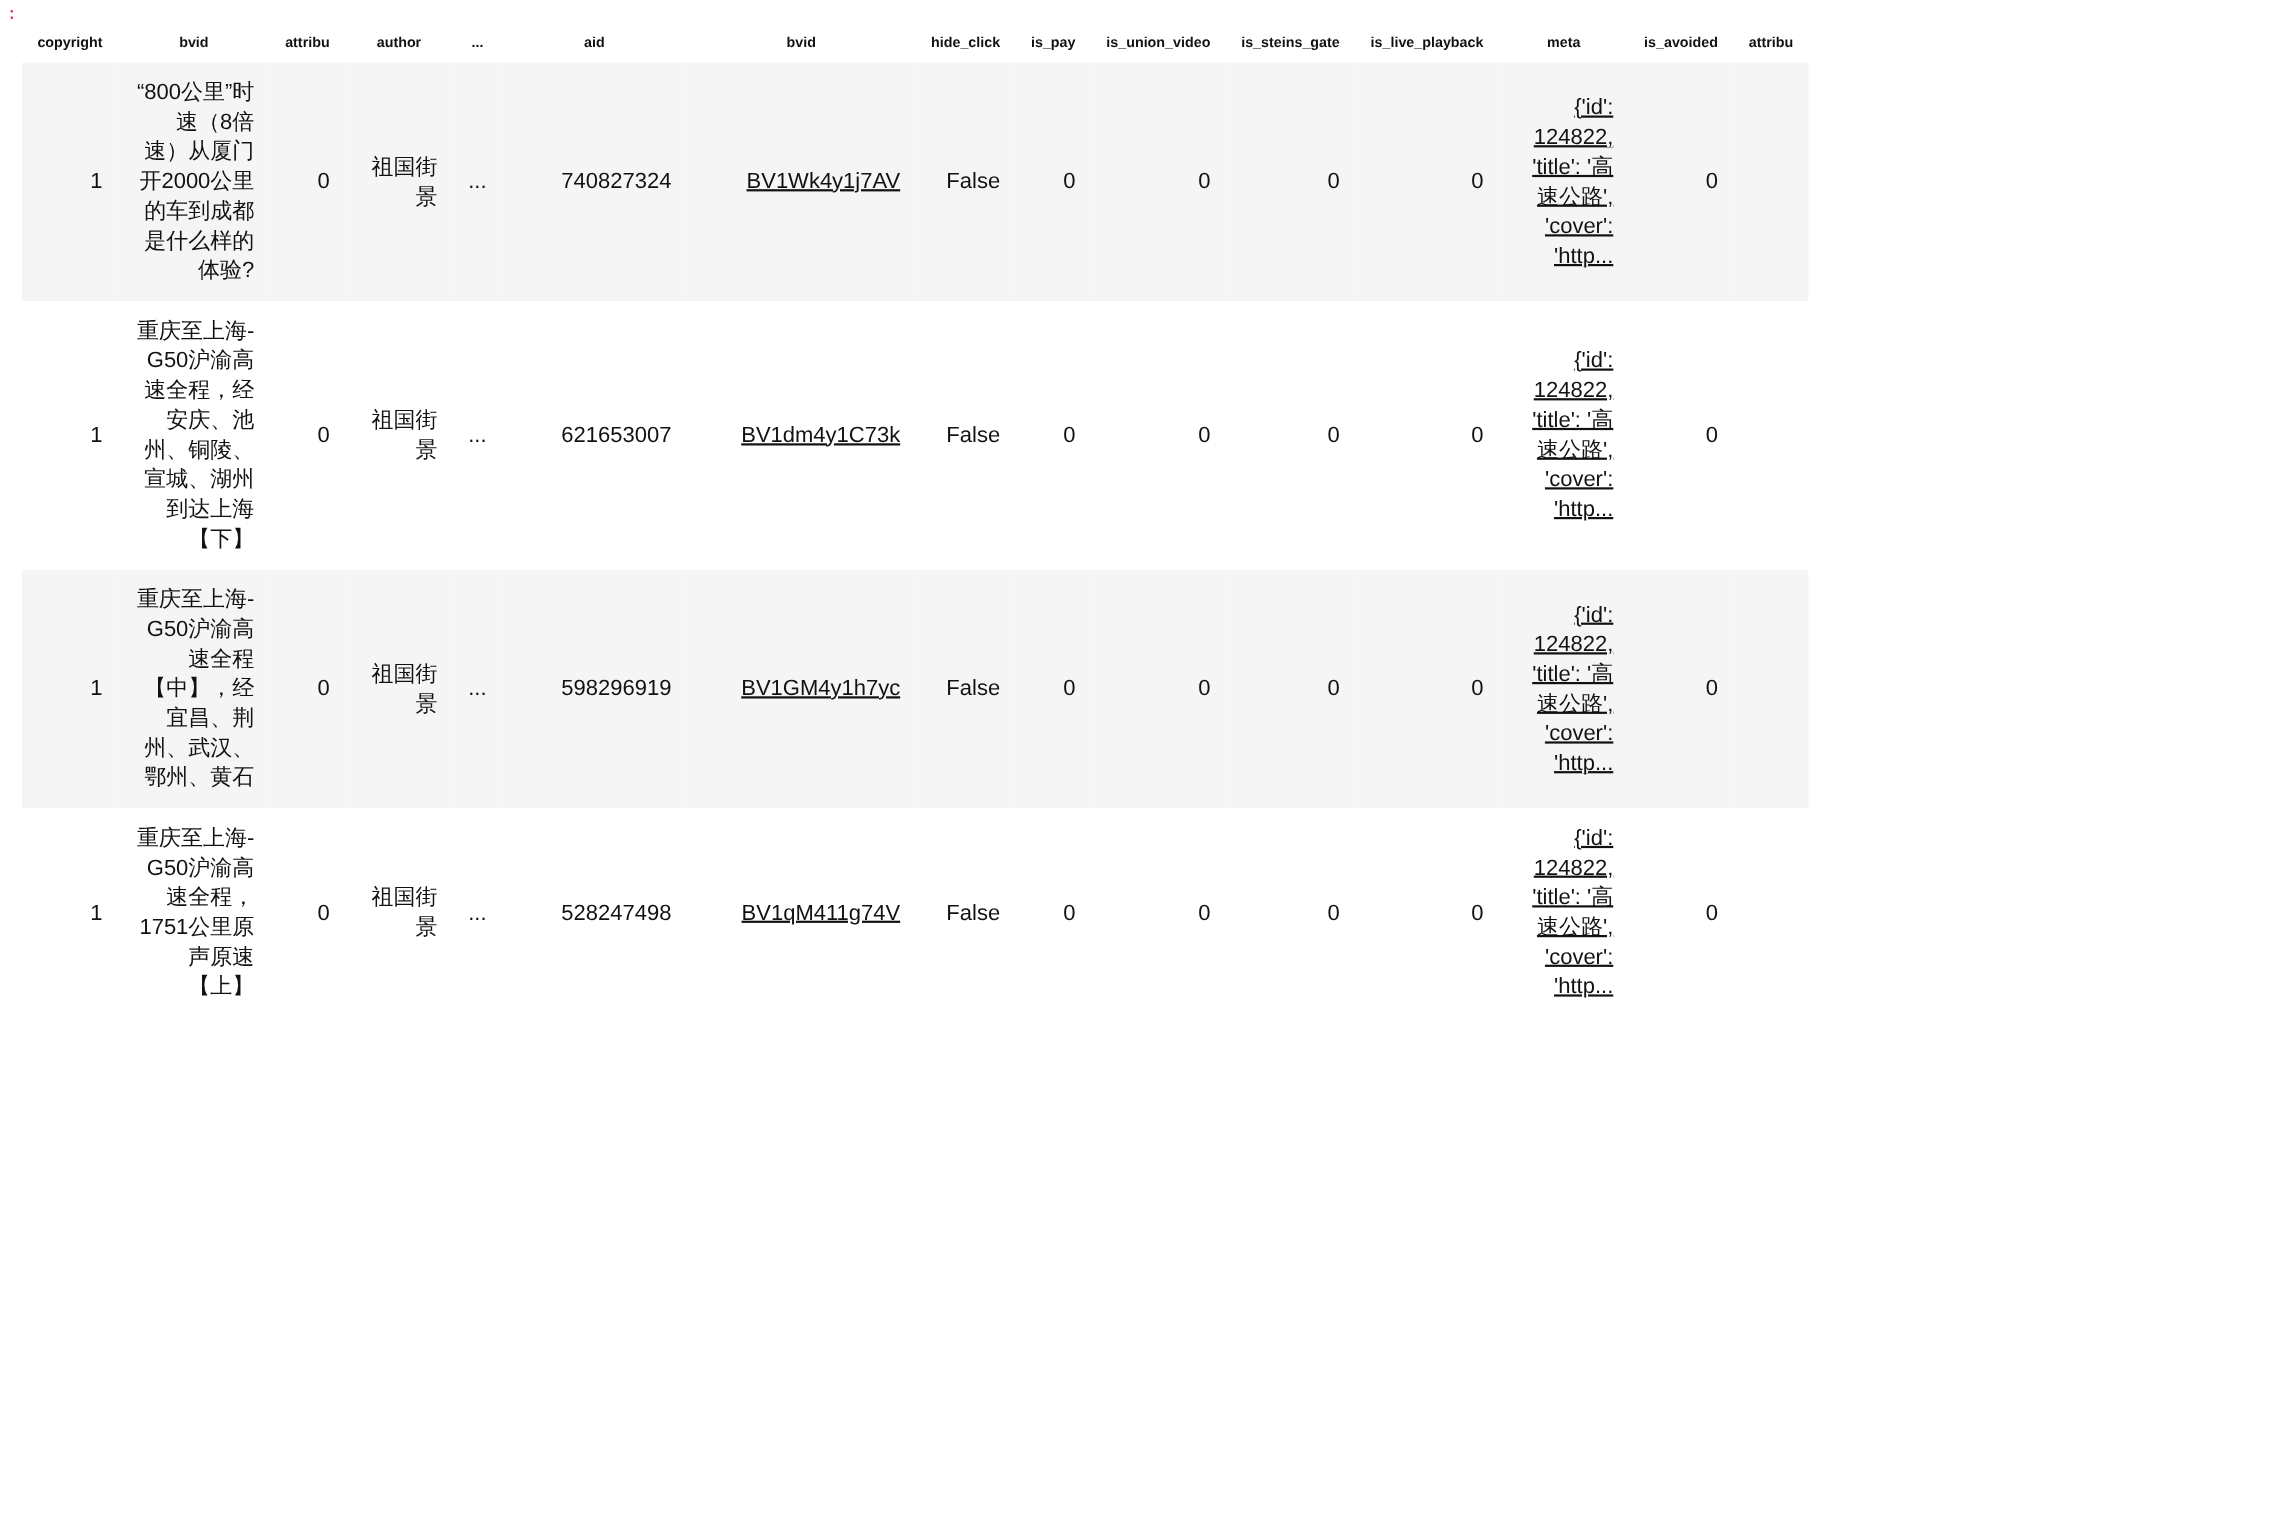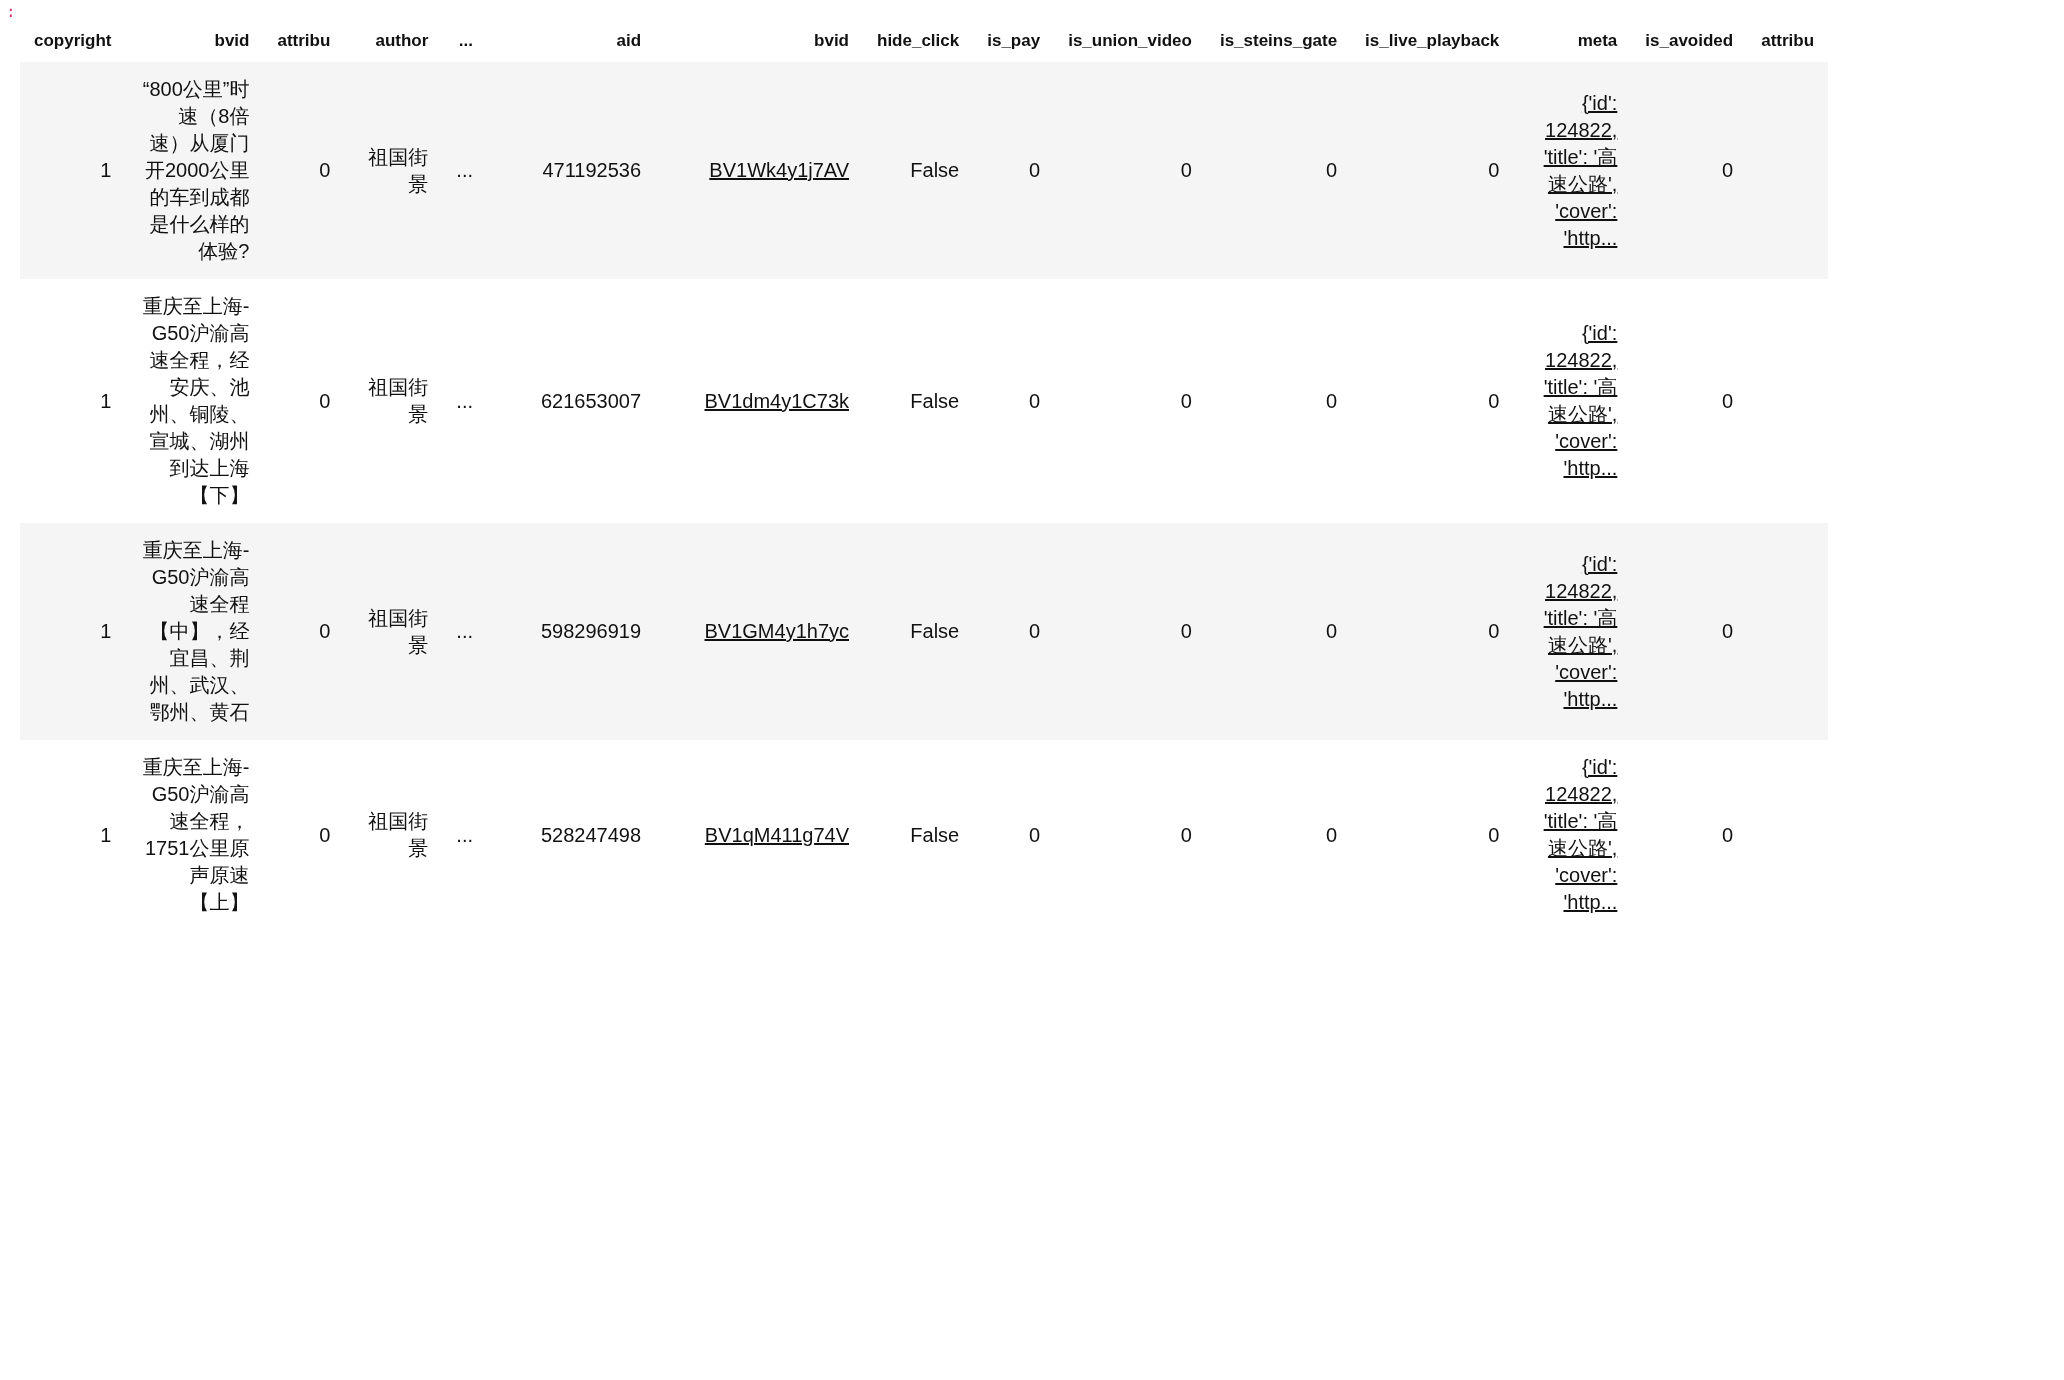--- a/index.html
+++ b/index.html
@@ -20,26 +20,26 @@
     font-size: 16px;
     padding: 2px 6px;
   }
   table {
     border-collapse: collapse;
     table-layout: auto;
     margin-left: 20px;
   }
   thead th {
     font-weight: 700;
-    text-align: right;
+    text-align: center;
     padding: 8px 14px 10px 14px;
     border-bottom: 1px solid #ffffff00;
     white-space: nowrap;
     vertical-align: bottom;
-    font-size: 17px;
+    font-size: 13px;
   }
   tbody td {
     text-align: right;
     padding: 14px 14px;
     vertical-align: middle;
     font-size: 20px;
     line-height: 1.35;
   }
   tbody tr.odd  { background: #f5f5f5; }
   tbody tr.even { background: #ffffff; }
@@ -80,21 +80,21 @@
       <th>attribu</th>
     </tr>
   </thead>
   <tbody>
     <tr class="odd">
       <td>1</td>
       <td class="title-cell">“800公里”时速（8倍速）从厦门开2000公里的车到成都是什么样的体验?</td>
       <td>0</td>
       <td class="author-cell">祖国街景</td>
       <td>...</td>
-      <td class="aid-cell">471192536</td>
+      <td class="aid-cell">740827324</td>
       <td class="bvid-cell">BV1Wk4y1j7AV</td>
       <td>False</td>
       <td>0</td>
       <td>0</td>
       <td>0</td>
       <td>0</td>
       <td class="meta-cell">{'id': 124822, 'title': '高速公路', 'cover': 'http...</td>
       <td>0</td>
       <td></td>
     </tr>

